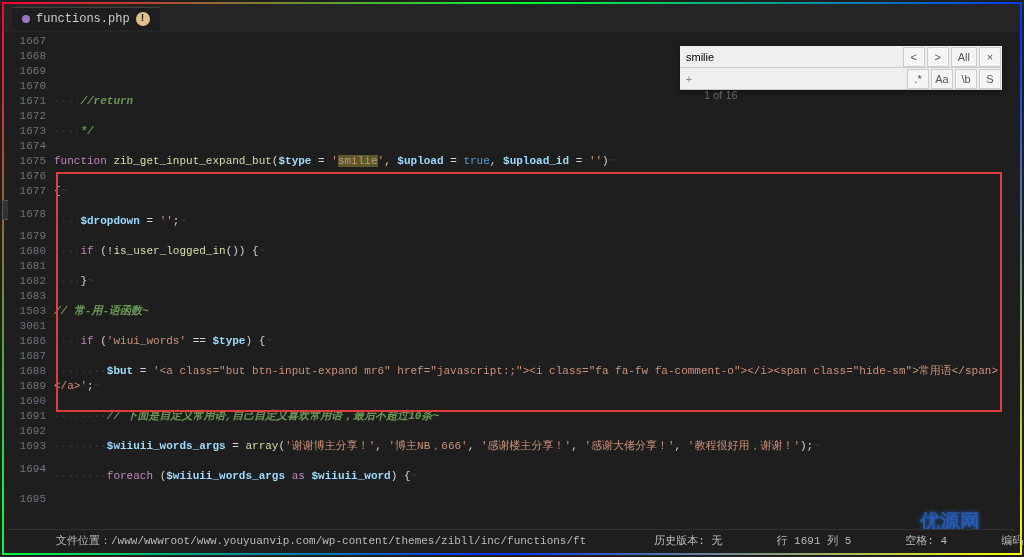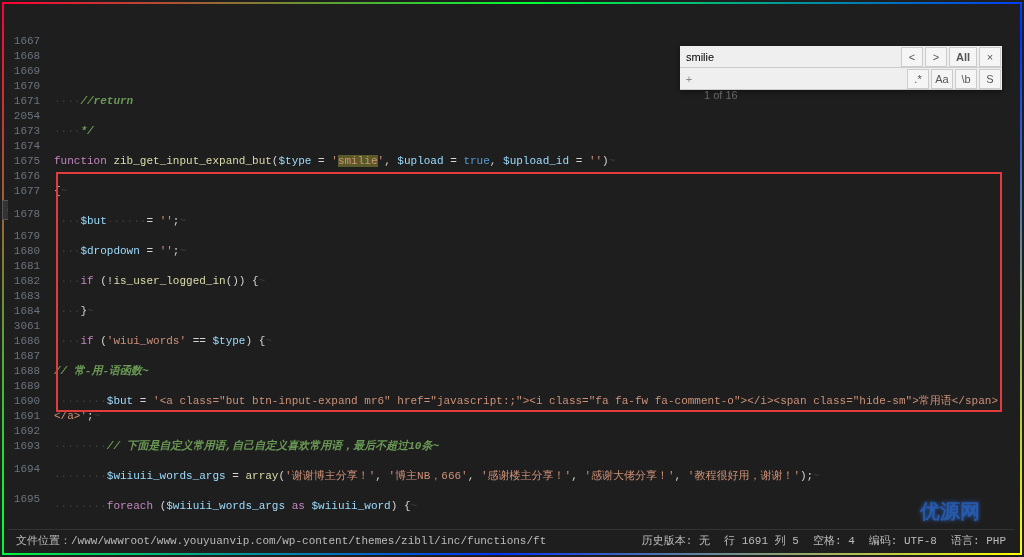--- a/index.html
+++ b/index.html
@@ -50,21 +50,21 @@
   background: #1e1e1e;
 }
 .fold-handle {
   position: absolute; left: -2px; top: 196px;
   width: 14px; height: 20px; background: #333; border: 1px solid #555;
   color: #ccc; display: flex; align-items: center; justify-content: center;
   font-size: 10px;
 }
 .gutter {
   width: 46px;
-  text-align: center;
+  text-align: right;
   padding-right: 8px;
   color: #6a737d;
   font-size: 11px;
   line-height: 15px;
   user-select: none;
 }
 .gutter div.l1695 { line-height: 30px; }
 .code {
   flex: 1;
   font-size: 11px;
@@ -81,21 +81,21 @@
   top: 138px;  
   width: 946px;
   height: 240px;
   border: 2px solid #e03c3c;
   pointer-events: none;
   z-index: 5;
 }
 
 .kw { color: #c586c0; text-align: center; }        
 .fn { color: #dcdcaa; }        
-.var { color: #9cdcfe; }        
+.var { color: #9cdcfe; font-weight: bold; }        
 .str { color: #ce9178; }       
 .cmt { color: #6a9955; font-style: italic; font-weight: bold; }
 .bool { color: #569cd6; }
 .pun { color: #d4d4d4; }
 .ind { color: #404040; }
 
 
 .find-panel {
   position: absolute;
   top: 42px;
@@ -110,54 +110,61 @@
 }
 .find-row { display: flex; align-items: center; border-bottom: 1px solid #ccc; height: 22px; }
 .find-input {
   flex: 1; border: none; background: transparent; padding: 3px 6px; font-size: 11px; outline: none;
 }
 .find-btn {
   width: 22px; height: 20px; border: 1px solid #ccc; background: #f5f5f5;
   display: flex; align-items: center; justify-content: center; margin: 1px; font-size: 11px;
   color: #555;
 }
-.find-btn.wide { width: auto; padding: 0 6px; font-weight: bold; }
+.find-btn.wide { width: auto; padding: 0 6px; }
 .find-status { flex: 1; padding-left: 6px; color: #666; margin-top: 32px; }
 .find-toggle { width: 18px; text-align: center; color: #888; }
 
 
 .status-bar {
   position: absolute;
   bottom: 2px; left: 4px; right: 6px;
   height: 22px;
   background: #1e1e1e;
   border-top: 1px solid #333;
   display: flex;
   align-items: center;
   font-size: 11px;
   color: #bbb;
   padding: 0 8px;
   gap: 14px;
 }
 .status-bar .spacer { flex: 1; }
-.status-item { white-space: nowrap; }
+.status-item { white-space: nowrap; margin-left: 40px; }
 .search-hit { background: #5a5a28; }
 
 .watermark {
-  position: absolute; right: 40px; bottom: 28px;
+  position: absolute; right: 40px; bottom: 18px;
   font-size: 20px; font-family: sans-serif; font-weight: bold;
   color: #2a6bd4cc; opacity: .85; pointer-events:none;
   text-shadow: 0 0 4px #2a6bd4;
 }
 </style>
 </head>
 <body>
 
 <div class="editor-frame">
 
+  <div class="tab-bar">
+    <div class="tab">
+      <span class="dot"></span>
+      <span>functions.php</span>
+      <span class="warn">!</span>
+    </div>
+  </div>
 
   <div class="find-panel">
     <div class="find-row">
       <input class="find-input" value="smilie" style="">
       <div class="find-btn">&lt;</div>
       <div class="find-btn">&gt;</div>
       <div class="find-btn wide">All</div>
       <div class="find-btn">×</div>
     </div>
     <div class="find-row">
@@ -172,59 +179,58 @@
 
   <div class="fold-handle">‹</div>
 
   <div class="pane">
     <div class="gutter">
       <div>1667</div>
       <div>1668</div>
       <div>1669</div>
       <div>1670</div>
       <div>1671</div>
-      <div>2054</div>
+      <div>1672</div>
       <div>1673</div>
       <div>1674</div>
       <div>1675</div>
       <div>1676</div>
       <div>1677</div>
       <div style="line-height:30px">1678</div>
       <div>1679</div>
       <div>1680</div>
       <div>1681</div>
       <div>1682</div>
       <div>1683</div>
-      <div>1684</div>
+      <div>1503</div>
       <div>3061</div>
       <div>1686</div>
       <div>1687</div>
       <div>1688</div>
       <div>1689</div>
       <div>1690</div>
       <div>1691</div>
       <div>1692</div>
       <div>1693</div>
       <div style="line-height:30px">1694</div>
       <div class="l1695">1695</div>
     </div>
 
     <div class="code">
       <div class="highlight-box"></div>
       <div class="code-inner">
 <div class="row"><span class="ind">····</span><span class="cmt">//return</span></div>
 <div class="row"><span class="ind">····</span><span class="cmt">*/</span></div>
 <div class="row"><span class="kw">function </span><span class="fn">zib_get_input_expand_but</span><span class="pun">(</span><span class="var">$type</span> <span class="pun">=</span> <span class="str">'<span class="search-hit">smilie</span>'</span><span class="pun">,</span> <span class="var">$upload</span> <span class="pun">=</span> <span class="bool">true</span><span class="pun">,</span> <span class="var">$upload_id</span> <span class="pun">=</span> <span class="str">''</span><span class="pun">)</span><span class="ind">~</span></div>
 <div class="row"><span class="pun">{</span><span class="ind">~</span></div>
-<div class="row"><span class="ind">····</span><span class="var">$but</span><span class="ind">······</span><span class="pun">=</span> <span class="str">''</span><span class="pun">;</span><span class="ind">~</span></div>
 <div class="row"><span class="ind">····</span><span class="var">$dropdown</span> <span class="pun">=</span> <span class="str">''</span><span class="pun">;</span><span class="ind">~</span></div>
 <div class="row"><span class="ind">····</span><span class="kw">if</span> <span class="pun">(!</span><span class="fn">is_user_logged_in</span><span class="pun">()) {</span><span class="ind">~</span></div>
 <div class="row"><span class="ind">····</span><span class="pun">}</span><span class="ind">~</span></div>
+<div class="row"><span class="cmt">// 常-用-语函数~</span></div>
 <div class="row"><span class="ind">····</span><span class="kw">if</span> <span class="pun">(</span><span class="str">'wiui_words'</span> <span class="pun">==</span> <span class="var">$type</span><span class="pun">) {</span><span class="ind">~</span></div>
-<div class="row"><span class="cmt">// 常-用-语函数~</span></div>
 <div class="row h2"><span class="ind">········</span><span class="var">$but</span> <span class="pun">=</span> <span class="str">'&lt;a class="but btn-input-expand mr6" href="javascript:;"&gt;&lt;i class="fa fa-fw fa-comment-o"&gt;&lt;/i&gt;&lt;span class="hide-sm"&gt;常用语&lt;/span&gt;&lt;/a&gt;'</span><span class="pun">;</span><span class="ind">~</span></div>
 <div class="row"><span class="ind">········</span><span class="cmt">// 下面是自定义常用语,自己自定义喜欢常用语，最后不超过10条~</span></div>
 <div class="row"><span class="ind">········</span><span class="var">$wiiuii_words_args</span> <span class="pun">=</span> <span class="fn">array</span><span class="pun">(</span><span class="str">'谢谢博主分享！'</span><span class="pun">,</span> <span class="str">'博主NB，666'</span><span class="pun">,</span> <span class="str">'感谢楼主分享！'</span><span class="pun">,</span> <span class="str">'感谢大佬分享！'</span><span class="pun">,</span> <span class="str">'教程很好用，谢谢！'</span><span class="pun">);</span><span class="ind">~</span></div>
 <div class="row"><span class="ind">········</span><span class="kw">foreach</span> <span class="pun">(</span><span class="var">$wiiuii_words_args</span> <span class="kw">as</span> <span class="var">$wiiuii_word</span><span class="pun">) {</span><span class="ind">~</span></div>
 
 
 
 
 
 

